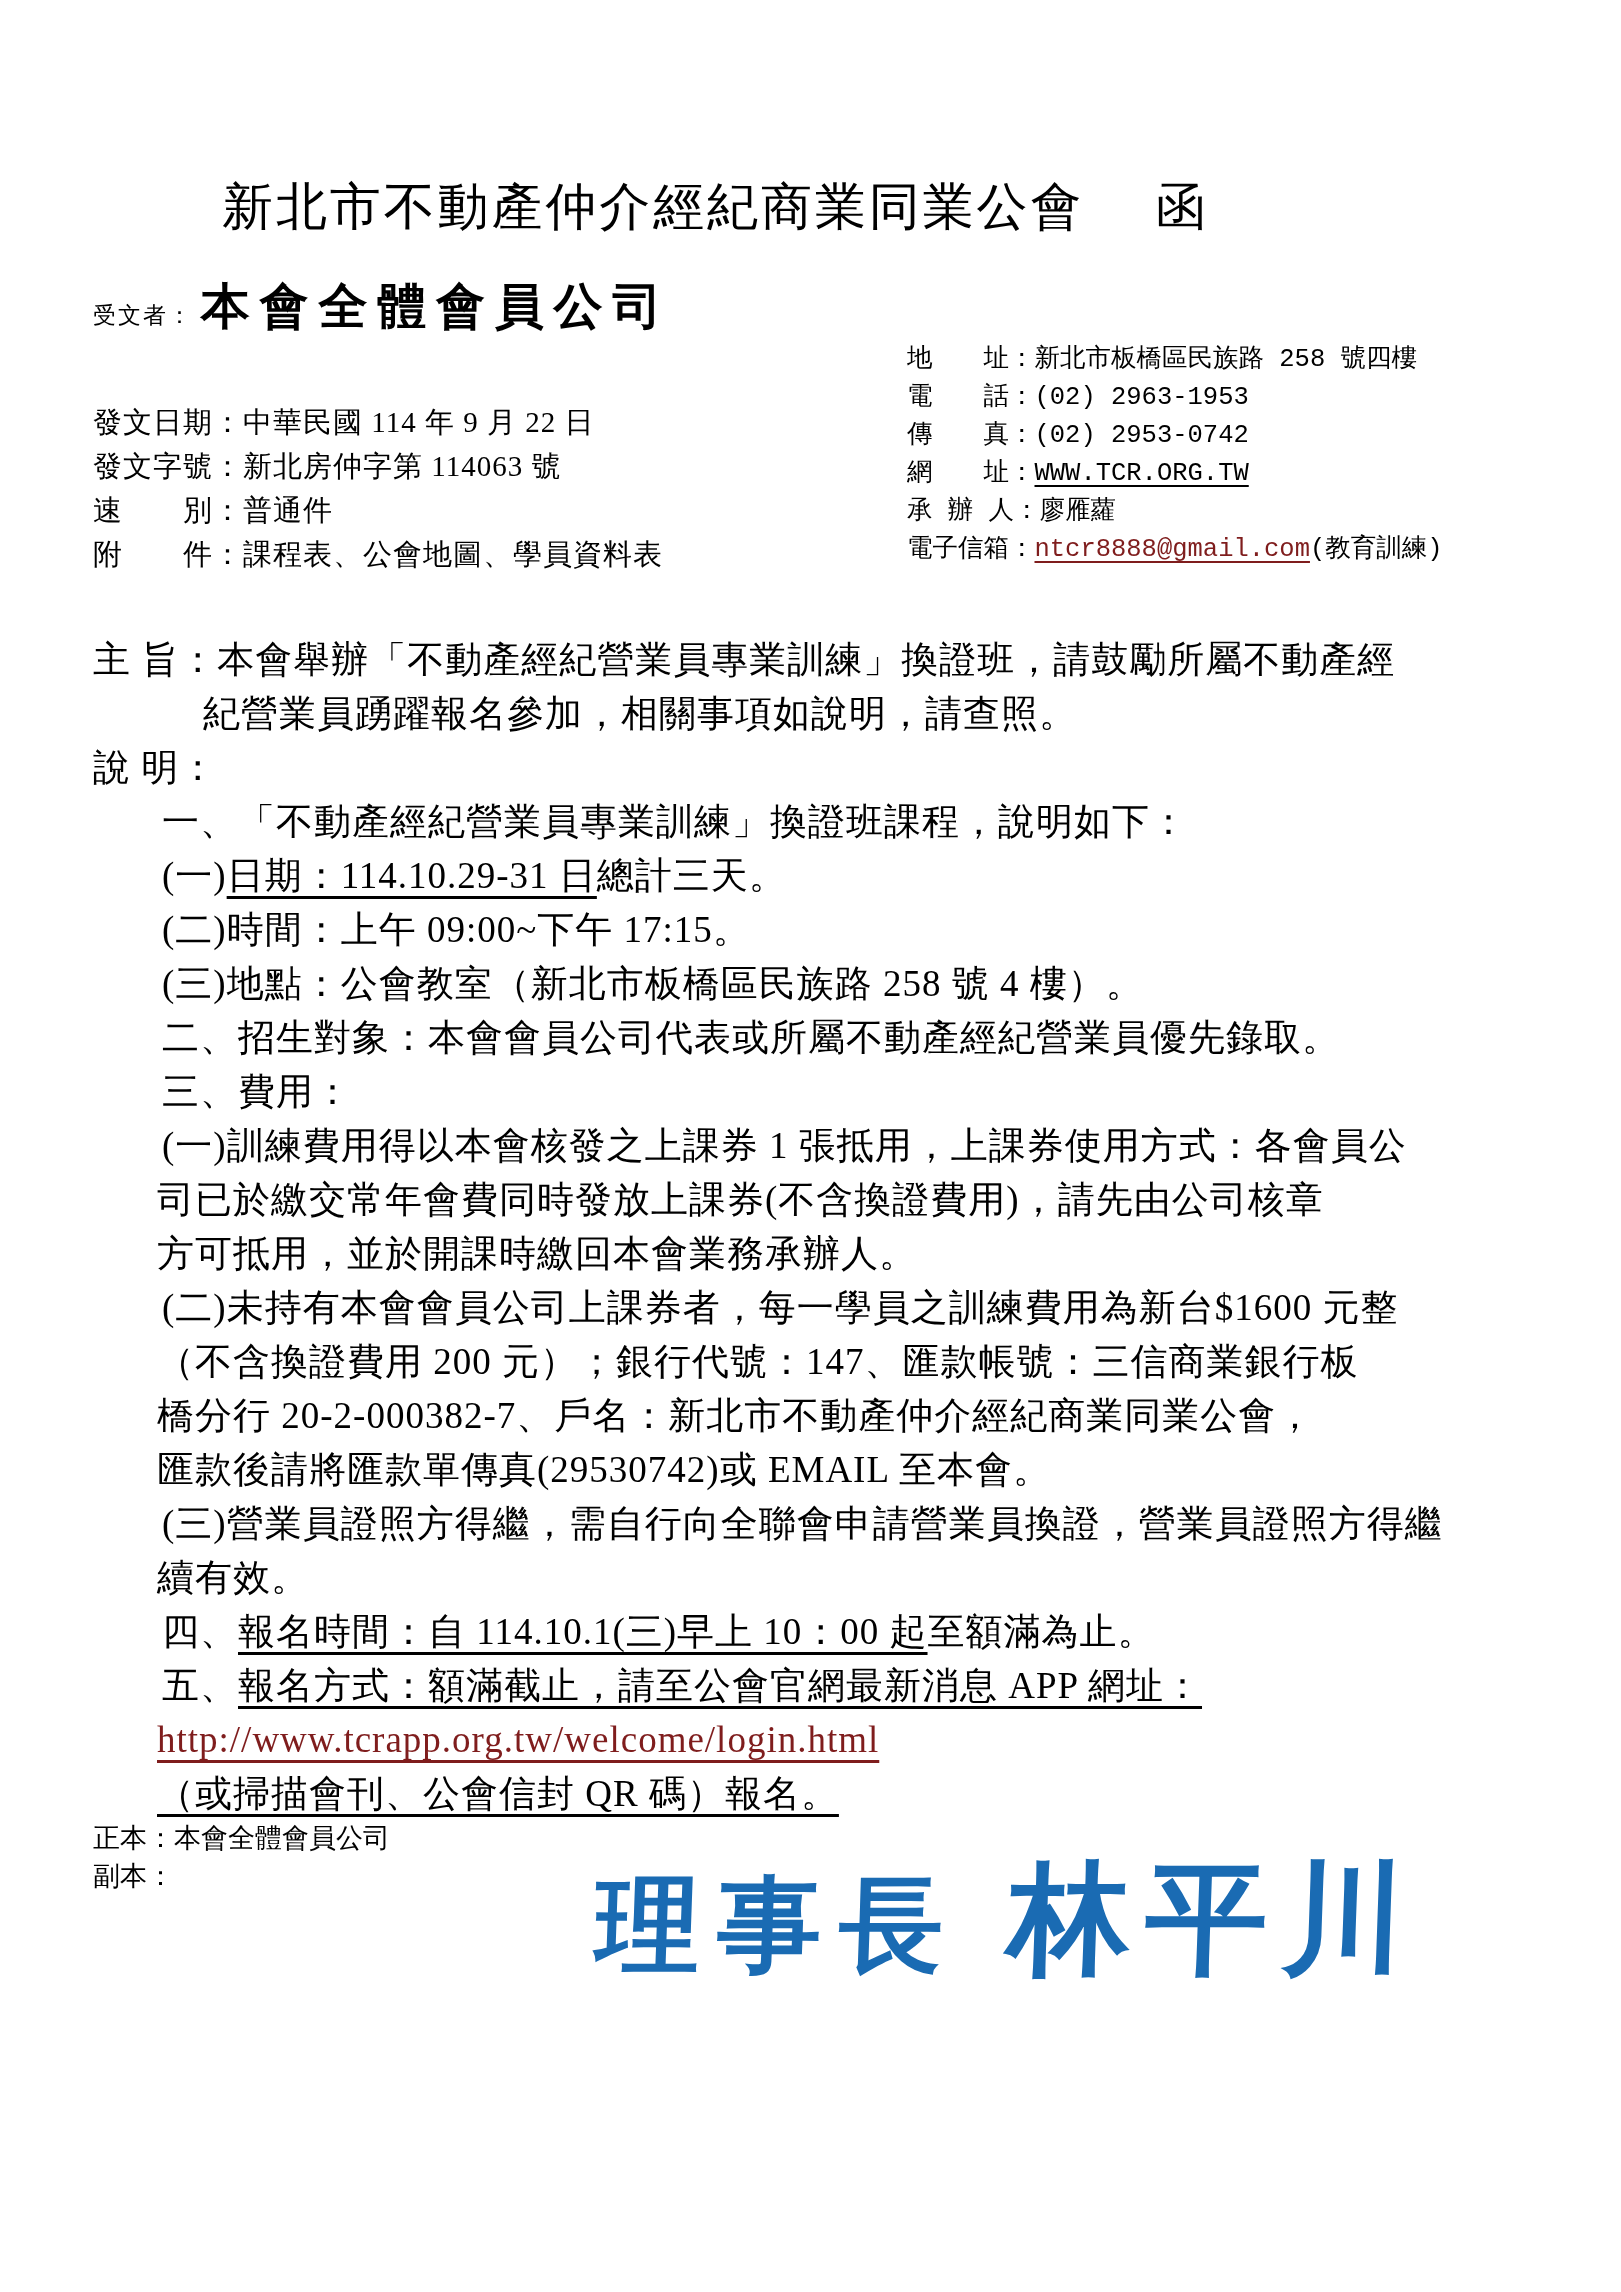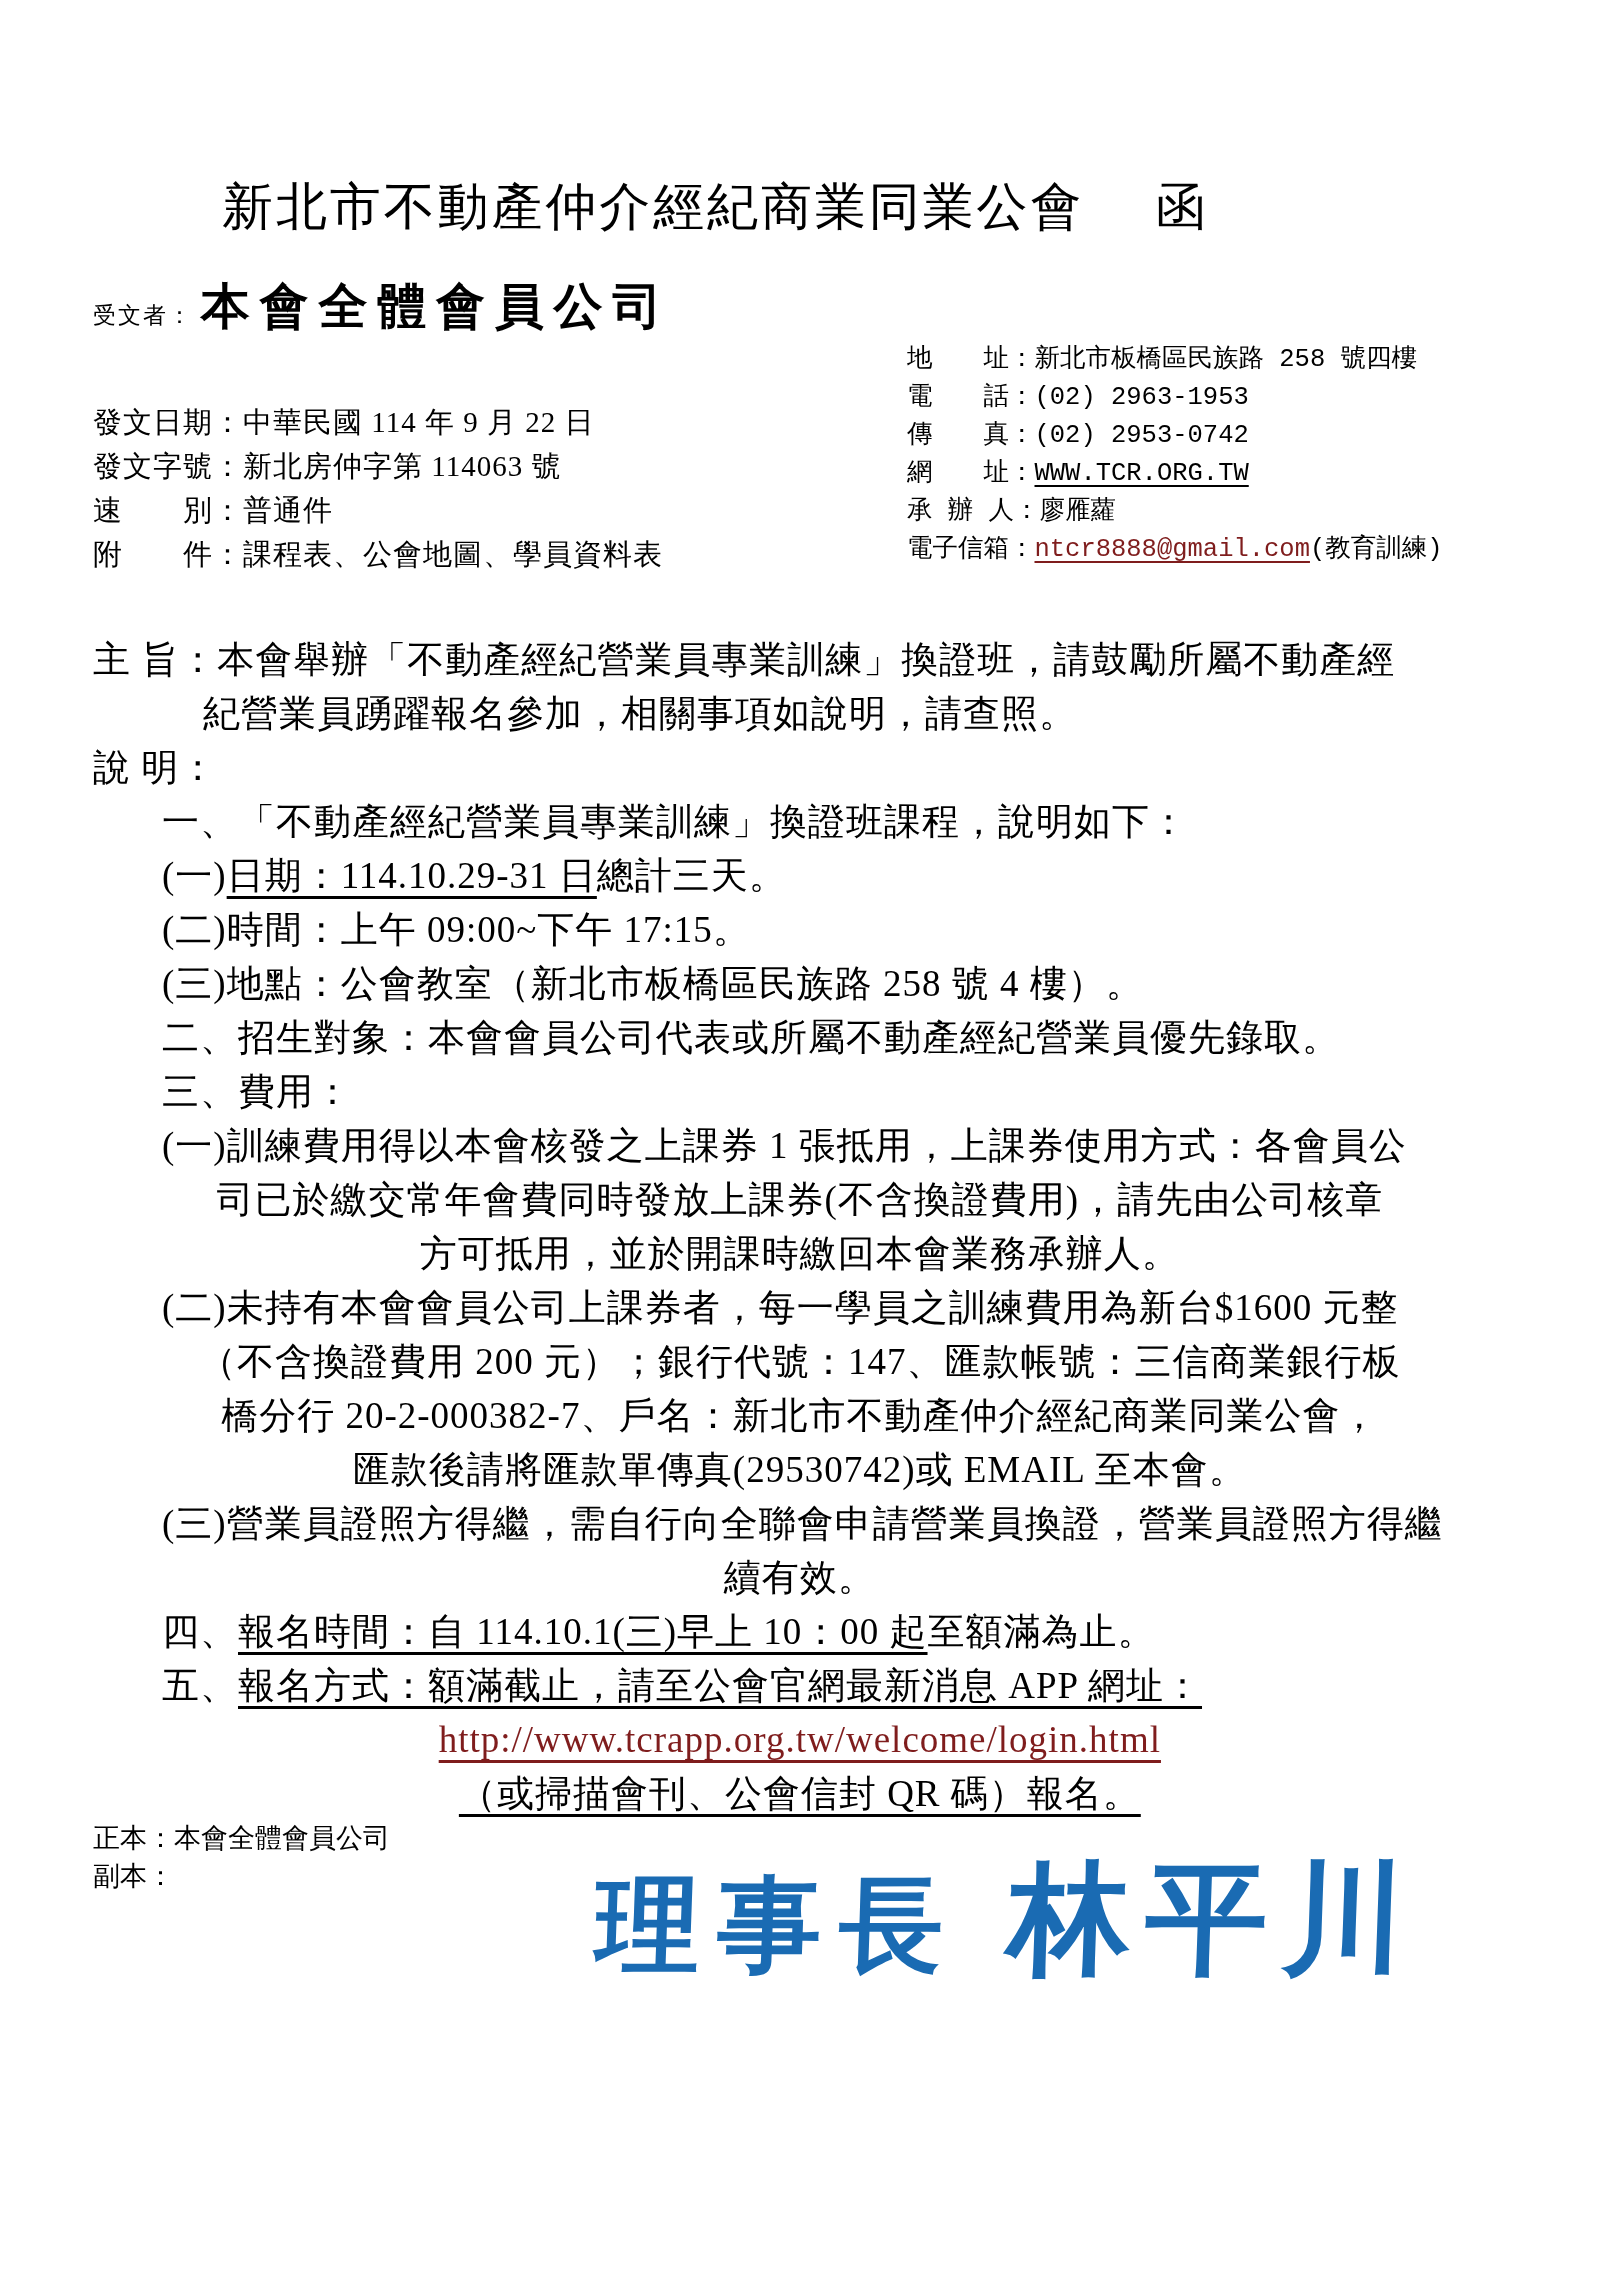--- a/index.html
+++ b/index.html
@@ -31,21 +31,21 @@
   .meta{
     position:absolute;left:93px;top:400px;
     font-size:29px;line-height:44px;letter-spacing:1px;white-space:nowrap;
   }
   .body-block{
     position:absolute;left:93px;top:633px;
     font-size:37px;line-height:54px;letter-spacing:1px;white-space:nowrap;
   }
   .body-block .line{height:54px;}
   .l1{margin-left:69px;}
-  .l2{margin-left:64px;text-align:center;}
+  .l2{margin-left:64px;}
   .m2{margin-left:110px;}
   .seg-n{}
   .seg-u{text-decoration:underline;text-decoration-thickness:2.9px;text-underline-offset:7.8px;}
   .seg-b{
     color:#7f1d1d;
     text-decoration:underline;text-decoration-thickness:2.9px;text-underline-offset:7.8px;
   }
   .contact .seg-u,.contact .seg-b{text-decoration-thickness:2px;text-underline-offset:4.9px;}
   .footer{
     position:absolute;left:93px;top:1819px;

